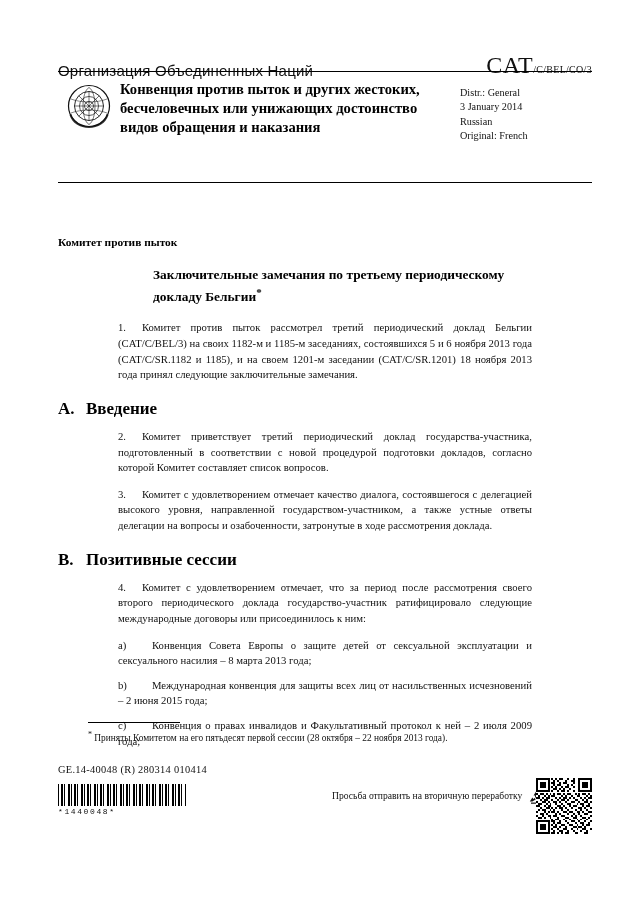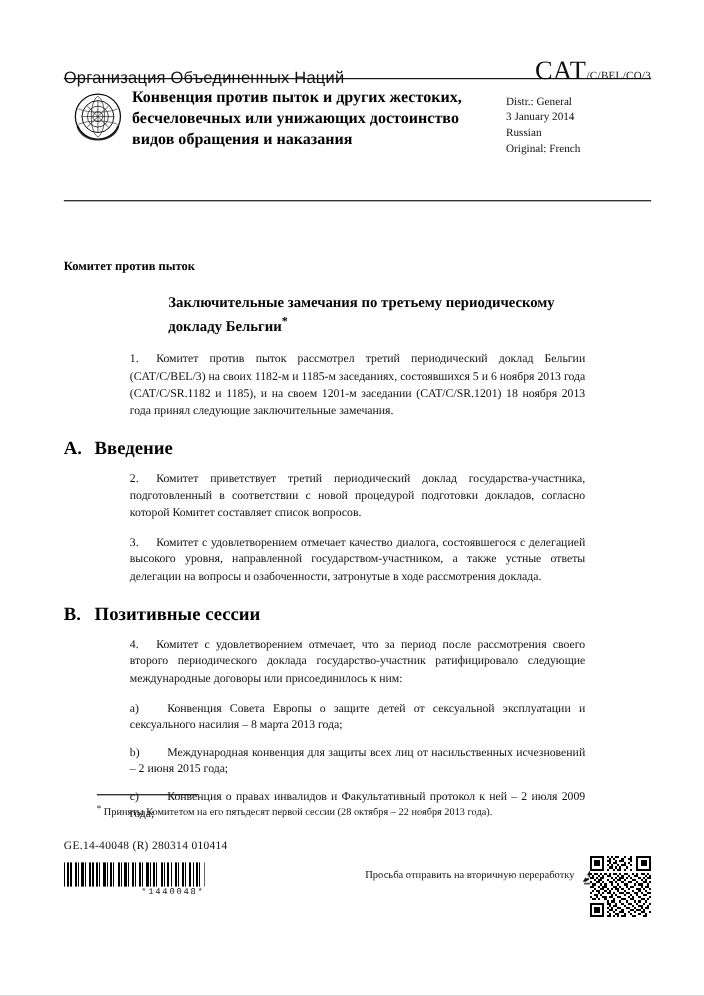--- a/index.html
+++ b/index.html
@@ -220,21 +220,21 @@
         #000 3px, #000 5px, #fff 5px, #fff 6px,
         #000 6px, #000 7px, #fff 7px, #fff 10px,
         #000 10px, #000 12px, #fff 12px, #fff 13px);
   }
   .barcode .code {
     margin-top: 1px;
     font-family: "Liberation Mono", monospace;
     font-size: 8px;
     letter-spacing: 1.6px;
     color: #111;
-    text-align: right;
+    text-align: left;
   }
   .recycle {
     position: absolute;
     left: 284px;
     top: 790px;
     display: flex;
     gap: 6px;
     margin-left: 48px;
   }
   .recycle .txt {

